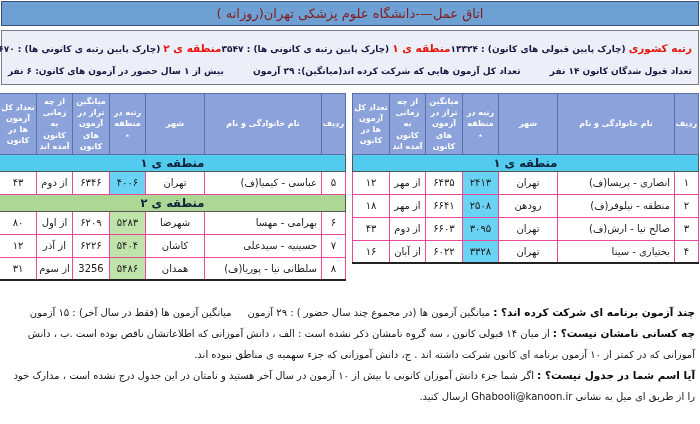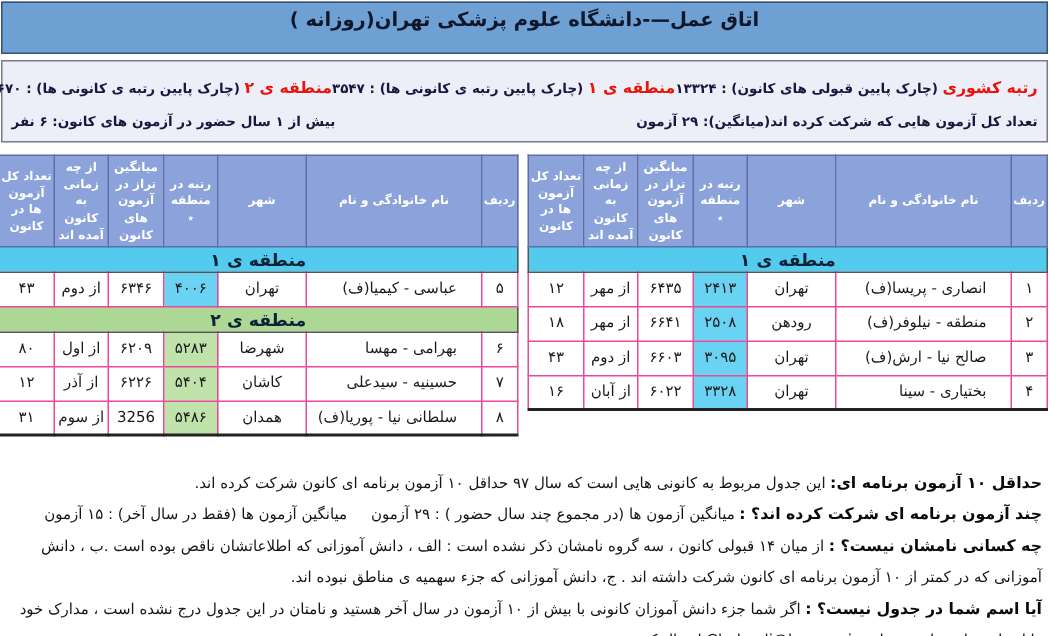--- a/index.html
+++ b/index.html
@@ -1,40 +1,40 @@
 <!DOCTYPE html>
 <html dir="rtl" lang="fa"><head>
 <meta charset="utf-8">
 <style>
   * { box-sizing: border-box; margin: 0; padding: 0; }
   html, body { width: 700px; height: 424px; overflow: hidden; background: #ffffff;
     font-family: "DejaVu Sans", sans-serif; direction: rtl; }
 
-  .title-bar { margin: 1px 1px 0; height: 35px; line-height: 23px;
+  .title-bar { margin: 1px 1px 0; height: 25px; line-height: 23px;
     background: #6FA0D4; border: 1px solid #3c4f7a; text-align: center;
-    font-weight: bold; font-size: 13px; color: #0f172a; }
+    font-weight: normal; font-size: 13px; color: #7f1d1d; }
 
   .stats { margin: 4px 1px 0; background: #EDEFF8; border: 1px solid #7a7a8a;
     padding: 4px 6px 5px; }
   .stats-row { display: flex; justify-content: space-between; align-items: center;
     height: 22px; }
   .stats-row1 { padding-left: 88px; }
   .stat { white-space: nowrap; }
   .stat .lbl { color: #E8150C; font-weight: bold; font-size: 10.5px; margin-left: 3px; }
   .stat .txt { color: #17173f; font-weight: bold; font-size: 9px; }
 
   .tables { display: flex; gap: 6px; margin: 8px 1px 0; align-items: flex-start; }
   table.rtbl { border-collapse: collapse; table-layout: fixed; width: 346px;
     border: 1px solid #3a3a3a; border-bottom: 2px solid #222; }
   table.rtbl th { background: #8CA2DA; color: #ffffff; font-weight: bold;
     font-size: 8px; border: 1px solid #5E6FA8; padding: 2px 1px; height: 36px;
     vertical-align: middle; line-height: 1.4; text-align: center; }
   table.rtbl td { border: 1px solid #ec4899; font-size: 10px; font-weight: normal;
     color: #1a1a1a; text-align: center; height: 23px; vertical-align: middle; }
-  table.rtbl td.name { text-align: right; padding-right: 16px; margin-left: 39px; }
+  table.rtbl td.name { text-align: right; padding-right: 4px; margin-left: 39px; }
   table.rtbl td.banner { height: 17px; font-size: 11.5px; font-weight: bold;
     color: #0d2137; border: 1px solid #555; }
   td.banner.cyan { background: #52CBEE; }
   td.banner.green { background: #ACD794; }
   td.hl.cyan { background: #6AD3F3; }
   td.hl.green { background: #C0E3AC; }
 
   .notes { margin-top: 21px; padding: 0 5px 0 4px; font-size: 10px;
     line-height: 21px; color: #151515; }
   .note { text-align: right; }
@@ -52,20 +52,23 @@
     </div>
     <div class="stat">
       <span class="lbl">منطقه ی ۱</span><span class="txt">(چارک پایین رتبه ی کانونی ها) : ۳۵۴۷</span>
     </div>
     <div class="stat">
       <span class="lbl">منطقه ی ۲</span><span class="txt">(چارک پایین رتبه ی کانونی ها) : ۵۶۷۰</span>
     </div>
   </div>
   <div class="stats-row stats-row2">
     <div class="stat">
+      <span class="txt">تعداد قبول شدگان کانون ۱۴ نفر</span>
+    </div>
+    <div class="stat">
       <span class="txt">تعداد کل آزمون هایی که شرکت کرده اند(میانگین): ۲۹ آزمون</span>
     </div>
     <div class="stat">
       <span class="txt">بیش از ۱ سال حضور در آزمون های کانون: ۶ نفر</span>
     </div>
   </div>
 </div>
 
 <div class="tables">
   <table class="rtbl">
@@ -189,17 +192,16 @@
           <td class="hl green">۵۴۸۶</td>
           <td>3256</td>
           <td>از سوم</td>
           <td>۳۱</td>
         </tr>
       </tbody>
     </table>
 </div>
 
 <div class="notes">
-  <p class="note"><span class="lead">حداقل ۱۰ آزمون برنامه ای:</span><span>این جدول مربوط به کانونی هایی است که سال ۹۷ حداقل ۱۰ آزمون برنامه ای کانون شرکت کرده اند.</span></p>
   <p class="note"><span class="lead">چند آزمون برنامه ای شرکت کرده اند؟ :</span><span>میانگین آزمون ها (در مجموع چند سال حضور ) : ۲۹ آزمون&nbsp;&nbsp;&nbsp;&nbsp;&nbsp;میانگین آزمون ها (فقط در سال آخر) : ۱۵ آزمون</span></p>
   <p class="note"><span class="lead">چه کسانی نامشان نیست؟ :</span><span>از میان ۱۴ قبولی کانون ، سه گروه نامشان ذکر نشده است : الف ، دانش آموزانی که اطلاعاتشان ناقص بوده است .ب ، دانش آموزانی که در کمتر از ۱۰ آزمون برنامه ای کانون شرکت داشته اند . ج، دانش آموزانی که جزء سهمیه ی مناطق نبوده اند.</span></p>
   <p class="note"><span class="lead">آیا اسم شما در جدول نیست؟ :</span><span>اگر شما جزء دانش آموزان کانونی با بیش از ۱۰ آزمون در سال آخر هستید و نامتان در این جدول درج نشده است ، مدارک خود را از طریق ای میل به نشانی Ghabooli@kanoon.ir ارسال کنید.</span></p>
 </div>
 
 </body></html>

